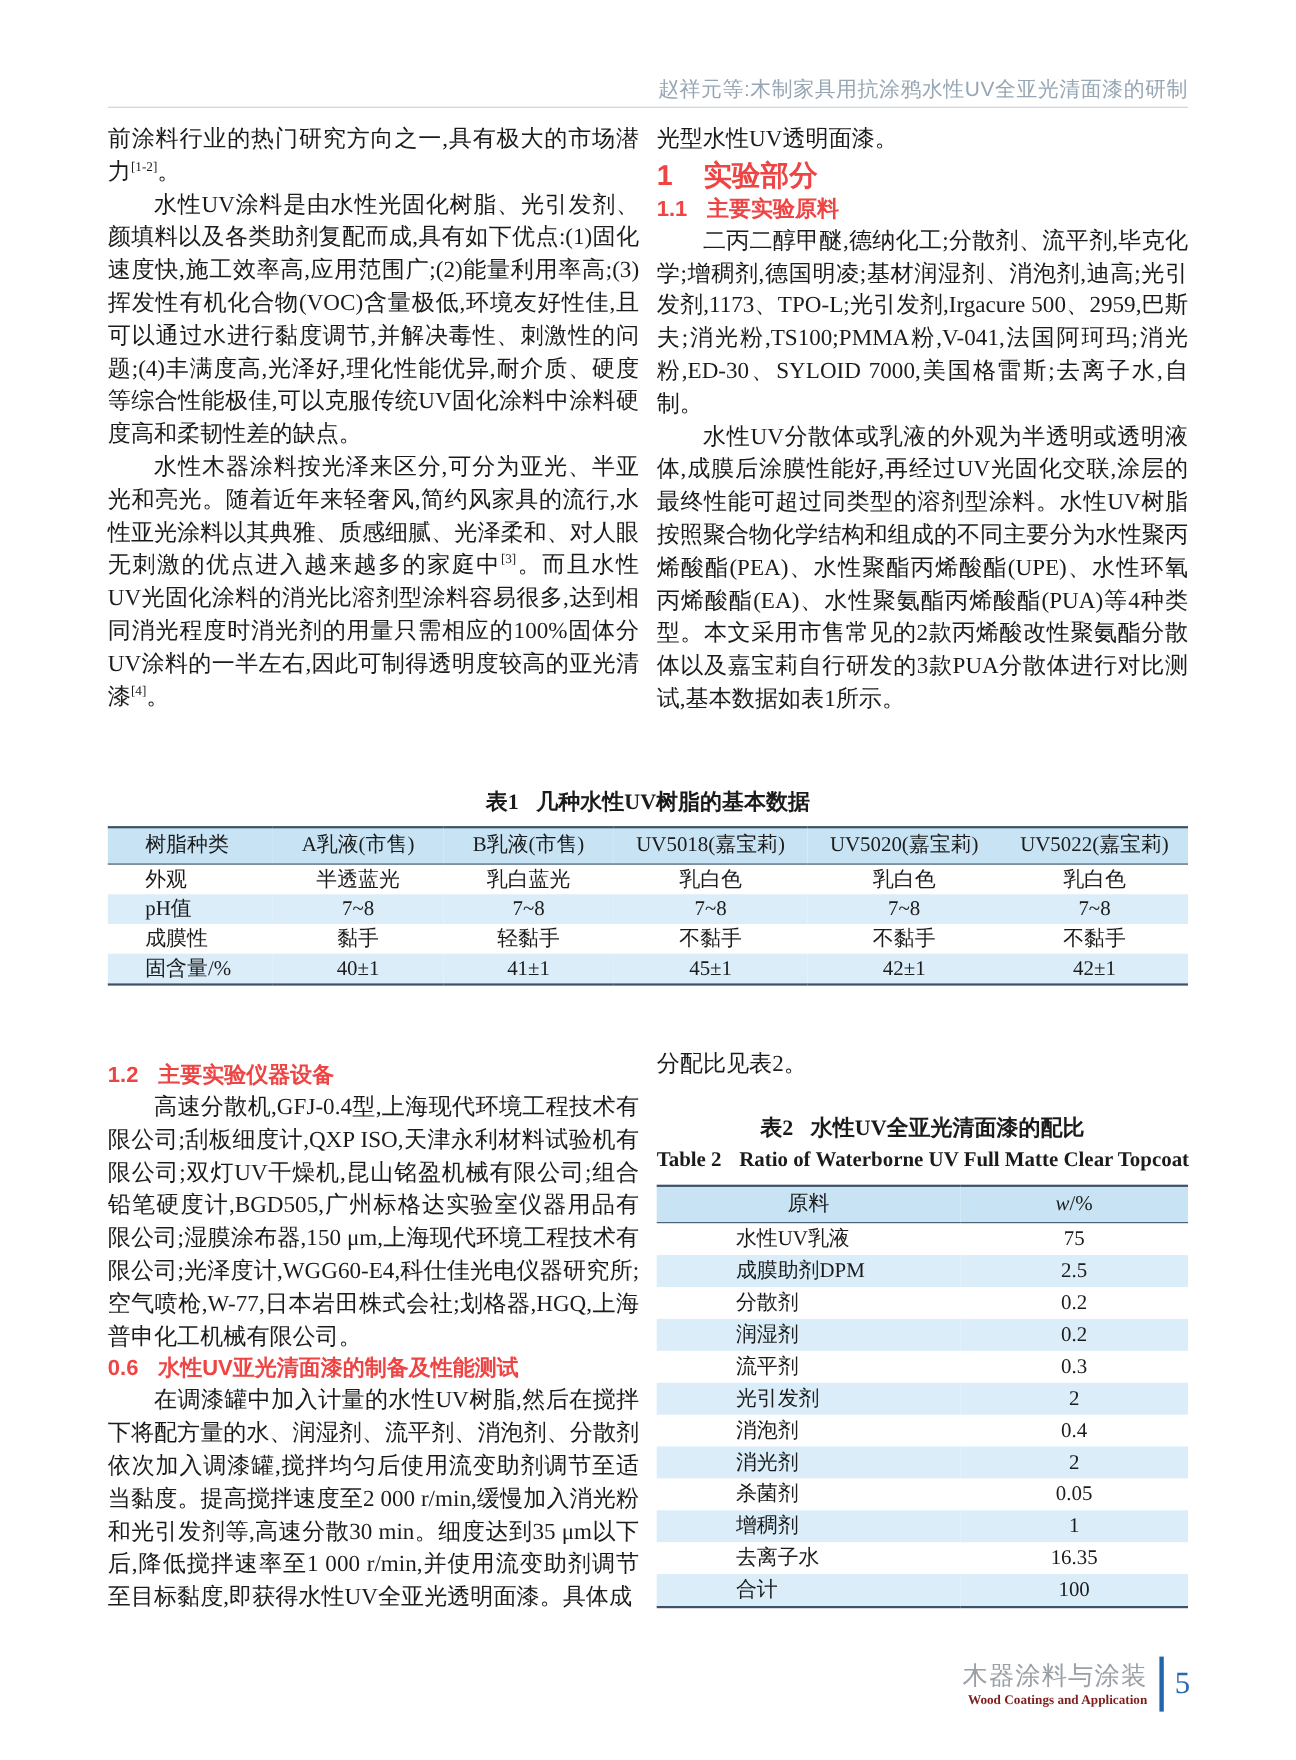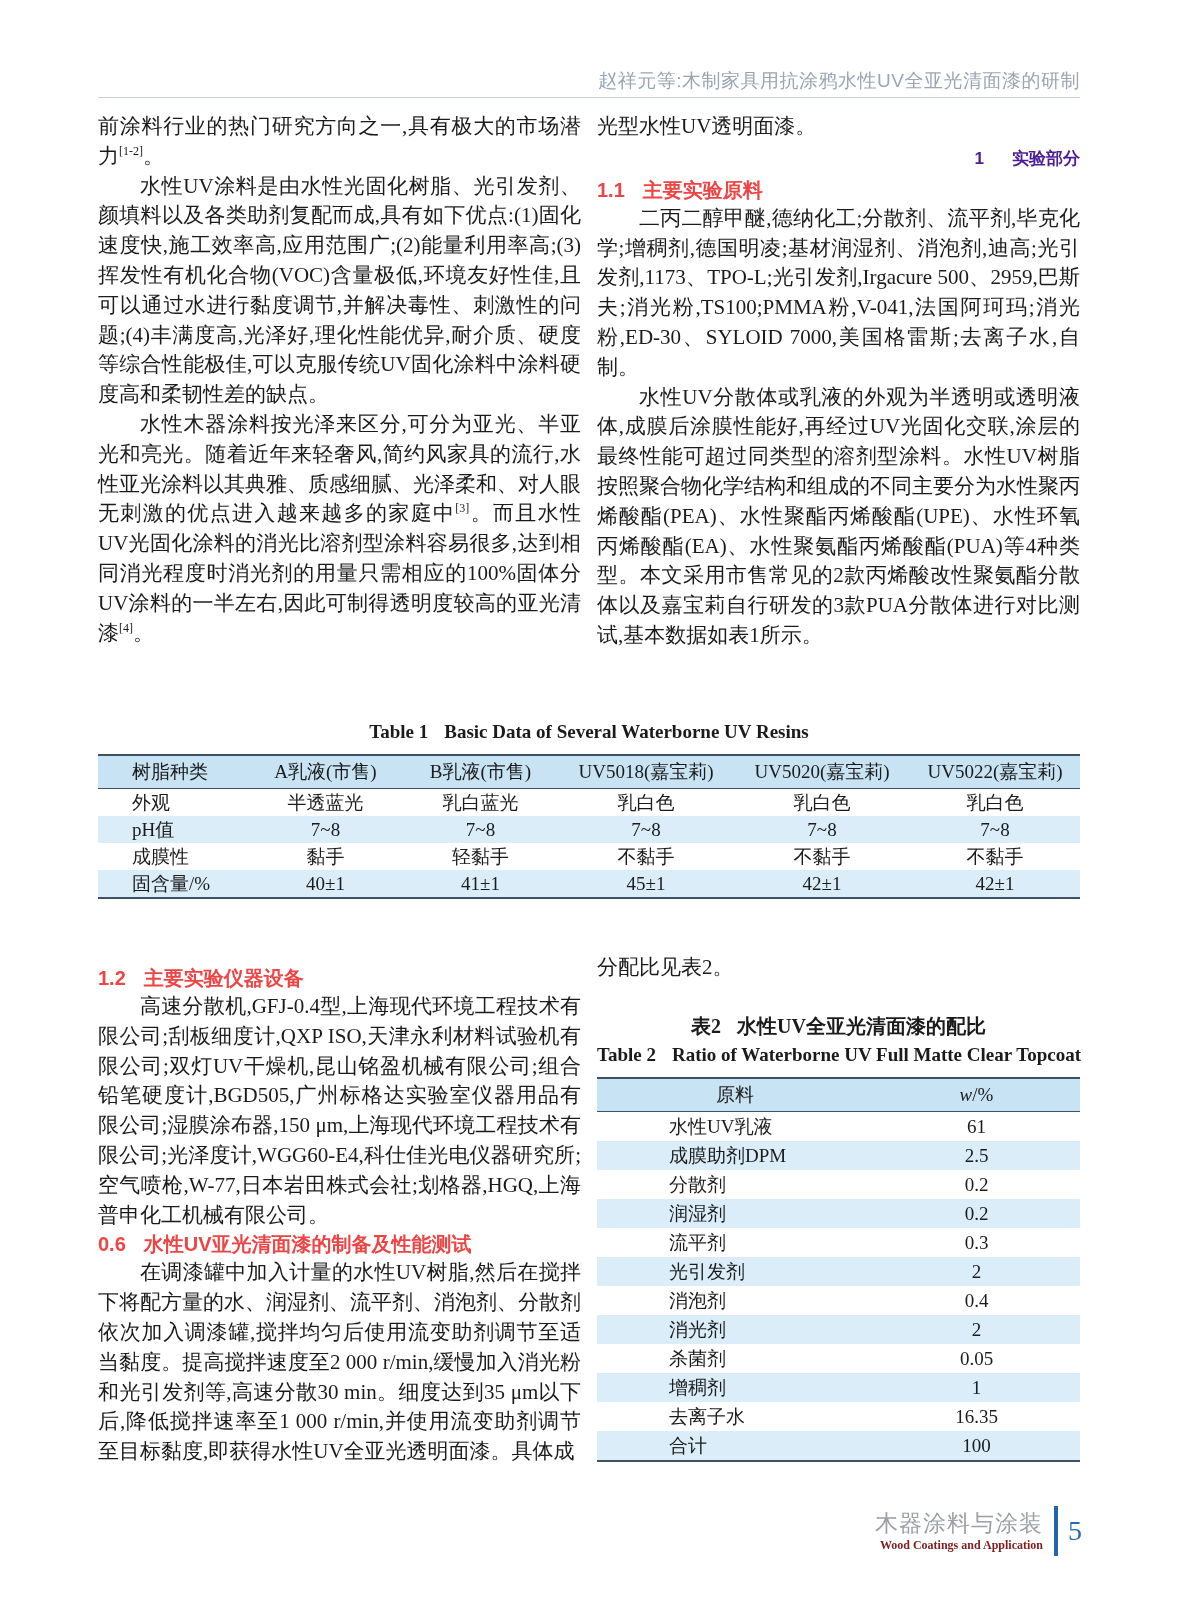--- a/index.html
+++ b/index.html
@@ -20,22 +20,22 @@
   .col p{margin:0;}
   .pind{text-indent:2em;}
   sup{font-size:12px;line-height:0;vertical-align:super;}
   .col1-top{left:98px;top:112px;}
   .col2-top{left:597px;top:112px;}
   .col1-bot{left:98px;top:950px;}
   .col2-bot{left:597px;top:950px;}
   
   .sec-h1{
     font-family:"Liberation Sans","DejaVu Sans",sans-serif;
-    color:#4c1d95;font-size:17px;font-weight:bold;line-height:34px;
-    margin:15px 0 6px 0;text-align:right;text-indent:0;
+    color:#ef4444;font-size:26px;font-weight:bold;line-height:34px;
+    margin:15px 0 6px 0;text-align:left;text-indent:0;
   }
   .sec-h1 .num{margin-right:28px;}
   .sec-h2{
     font-family:"Liberation Sans","DejaVu Sans",sans-serif;
     color:#ef4444;font-size:20px;font-weight:bold;line-height:28px;
     margin:6px 0 6px 0;text-align:left;text-indent:0;
   }
   .sec-h2 .num{margin-right:18px;}
   
   .table1-block{position:absolute;left:98px;top:716px;width:982px;}
@@ -84,21 +84,21 @@
 
   <div class="col col2-top">
     <p>光型水性UV透明面漆。</p>
     <p class="sec-h1"><span class="num">1</span><span>实验部分</span></p>
     <p class="sec-h2"><span class="num">1.1</span><span>主要实验原料</span></p>
     <p class="pind">二丙二醇甲醚,德纳化工;分散剂、流平剂,毕克化学;增稠剂,德国明凌;基材润湿剂、消泡剂,迪高;光引发剂,1173、TPO-L;光引发剂,Irgacure 500、2959,巴斯夫;消光粉,TS100;PMMA粉,V-041,法国阿珂玛;消光粉,ED-30、SYLOID 7000,美国格雷斯;去离子水,自制。</p>
     <p class="pind">水性UV分散体或乳液的外观为半透明或透明液体,成膜后涂膜性能好,再经过UV光固化交联,涂层的最终性能可超过同类型的溶剂型涂料。水性UV树脂按照聚合物化学结构和组成的不同主要分为水性聚丙烯酸酯(PEA)、水性聚酯丙烯酸酯(UPE)、水性环氧丙烯酸酯(EA)、水性聚氨酯丙烯酸酯(PUA)等4种类型。本文采用市售常见的2款丙烯酸改性聚氨酯分散体以及嘉宝莉自行研发的3款PUA分散体进行对比测试,基本数据如表1所示。</p>
   </div>
 
   <div class="table1-block">
-    <div class="tbl-title-en"><span class="tlabel">Table 1</span><span>Basic Data of Several Waterborne UV Resins</span></div>
+    <div class="tbl-title-cn"><span class="tlabel">表1</span><span>几种水性UV树脂的基本数据</span></div>
     <table class="dtable t1">
       <colgroup>
         <col style="width:150px">
           <col style="width:155px">
           <col style="width:155px">
         <col style="width:176px">
           <col style="width:176px">
           <col style="width:170px">
       </colgroup>
       <thead>
@@ -167,21 +167,21 @@
         </colgroup>
         <thead>
           <tr>
             <th class="first">原料</th>
             <th class="wcell"><i>w</i><span>/%</span></th>
           </tr>
         </thead>
         <tbody>
             <tr>
               <td class="first">水性UV乳液</td>
-              <td>61</td>
+              <td>75</td>
             </tr>
             <tr>
               <td class="first">成膜助剂DPM</td>
               <td>2.5</td>
             </tr>
             <tr>
               <td class="first">分散剂</td>
               <td>0.2</td>
             </tr>
             <tr>

